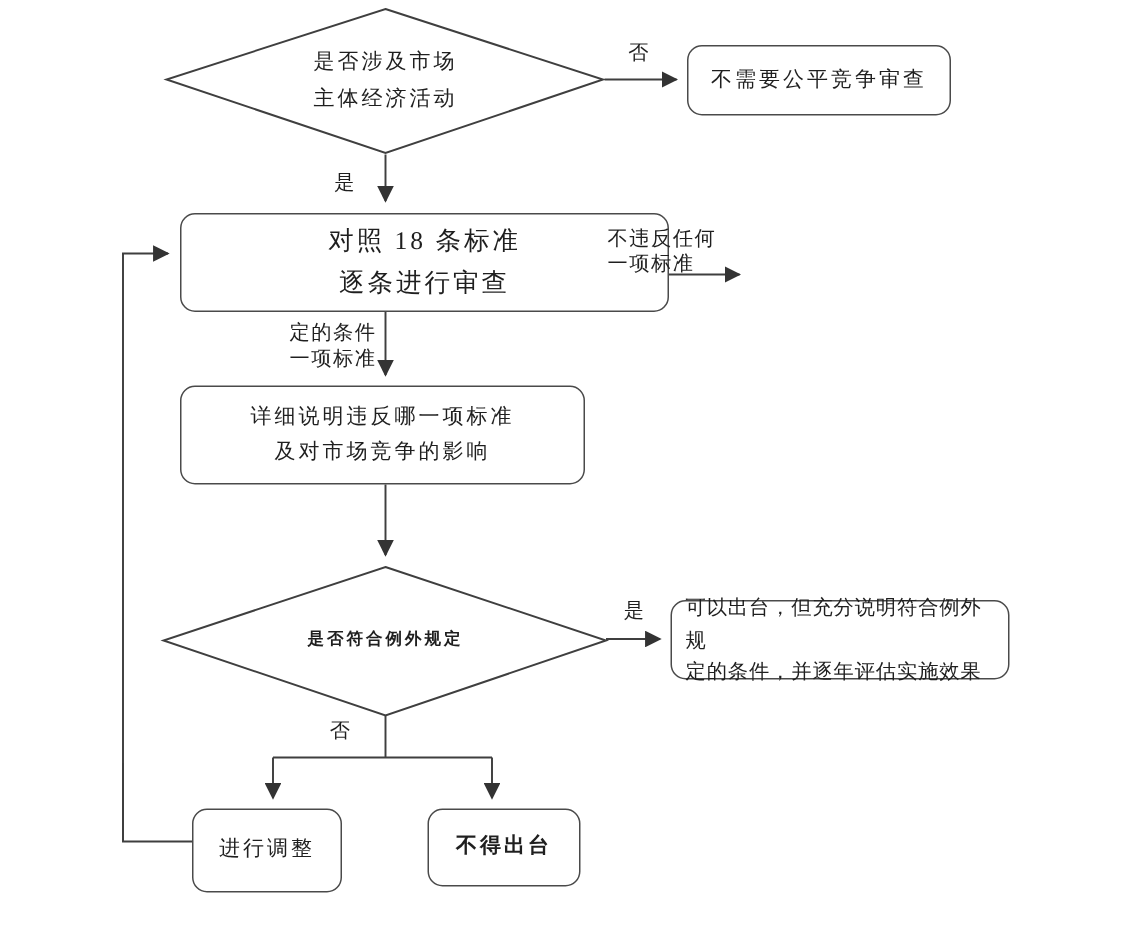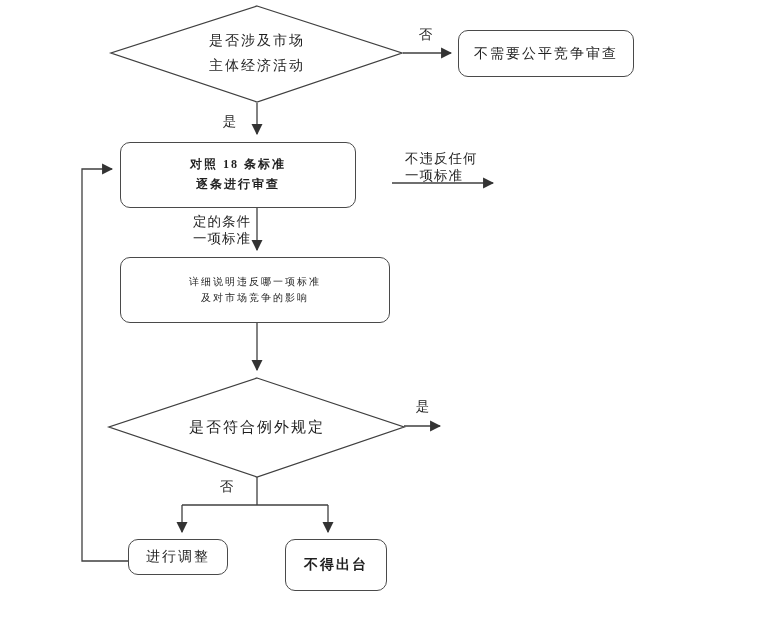--- a/index.html
+++ b/index.html
@@ -16,21 +16,21 @@
   .layer { position: absolute; left: 0; top: 0; }
   .node {
     position: absolute;
     border: 1.4px solid #4a4a4a;
     border-radius: 10px;
     background: #ffffff;
     display: flex;
     align-items: center;
     justify-content: center;
     text-align: center;
-    font-size: 10px;
+    font-size: 14px;
     letter-spacing: 2px;
     line-height: 1.65;
     white-space: pre-line;
   }
   .node--small { font-size: 14px; }
   .node--exception {
     font-size: 13.5px;
     letter-spacing: 0.6px;
     line-height: 1.6;
     text-align: left;
@@ -80,35 +80,37 @@
       <path d="M257,323 V370" marker-end="url(#arrow)"></path>
       <path d="M404,426 H440" marker-end="url(#arrow)"></path>
       <path d="M257,477 V505"></path>
       <path d="M182,505 H328"></path>
       <path d="M182,505 V532" marker-end="url(#arrow)"></path>
       <path d="M328,505 V532" marker-end="url(#arrow)"></path>
       <path d="M128,561 H82 V169 H112" marker-end="url(#arrow)"></path>
     </g>
   </svg>
 
-  <div class="diamond-label" style="left:167px; top:27px; width:180px; height:54px;font-family:Liberation Mono, monospace;">是否涉及市场
+  <div class="diamond-label" style="left:167px; top:27px; width:180px; height:54px;">是否涉及市场
 主体经济活动</div>
-  <div class="diamond-label" style="left:132px; top:412px; width:250px; height:30px; font-size:15px;">是否符合例外规定</div>
+  <div class="diamond-label" style="left:132px; top:412px; width:250px; height:30px; font-size:11px;font-weight:bold;">是否符合例外规定</div>
 
   <div class="node node--small" style="left:458px; top:30px; width:176px; height:47px;">不需要公平竞争审查</div>
 
-  <div class="node" style="left:120px; top:142px; width:236px; height:66px; font-size:12px;font-weight:bold;">对照 18 条标准
+  <div class="node" style="left:120px; top:142px; width:326px; height:66px; font-size:17px;">对照 18 条标准
 逐条进行审查</div>
 
 
   <div class="node" style="left:120px; top:257px; width:270px; height:66px;">详细说明违反哪一项标准
 及对市场竞争的影响</div>
 
+  <div class="node node--exception" style="left:447px; top:400px; width:226px; height:53px;">可以出台，但充分说明符合例外规
+定的条件，并逐年评估实施效果</div>
 
-  <div class="node node--small" style="left:128px; top:539px; width:100px; height:36px;">进行调整</div>
+  <div class="node node--small" style="left:128px; top:539px; width:100px; height:56px;">进行调整</div>
 
   <div class="node node--small" style="left:285px; top:539px; width:102px; height:52px;font-weight:bold;">不得出台</div>
 
   <div class="edge-label edge-label--center" style="left:413px; top:27px; width:26px;">否</div>
 
   <div class="edge-label edge-label--center" style="left:217px; top:114px; width:26px;">是</div>
 
   <div class="edge-label" style="left:405px; top:151px; width:92px;">不违反任何
 一项标准</div>
 

